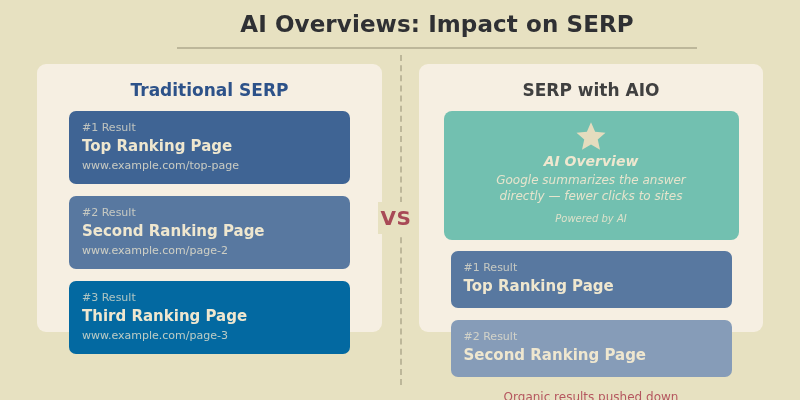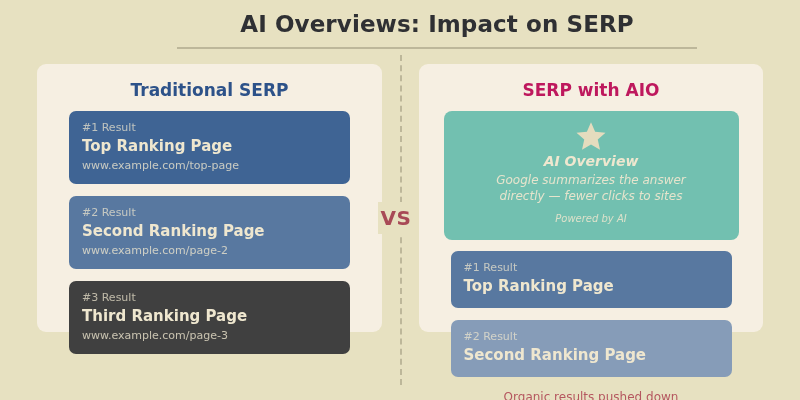--- a/index.html
+++ b/index.html
@@ -170,32 +170,32 @@
       <div class="result-title" style="color: rgb(239, 231, 207);">Top Ranking Page</div>
       <div class="result-url" style="color: rgb(239, 231, 207); opacity: 0.78;">www.example.com/top-page</div>
     </div>
 
     <div class="result-card" style="background: rgb(88, 120, 160);">
       <div class="result-label" style="color: rgb(239, 231, 207); opacity: 0.72;">#2 Result</div>
       <div class="result-title" style="color: rgb(239, 231, 207);">Second Ranking Page</div>
       <div class="result-url" style="color: rgb(239, 231, 207); opacity: 0.78;">www.example.com/page-2</div>
     </div>
 
-    <div class="result-card" style="background: #404040;">
+    <div class="result-card" style="background: #0369a1;">
       <div class="result-label" style="color: rgb(239, 231, 207); opacity: 0.72;">#3 Result</div>
       <div class="result-title" style="color: rgb(239, 231, 207);">Third Ranking Page</div>
       <div class="result-url" style="color: rgb(239, 231, 207); opacity: 0.78;">www.example.com/page-3</div>
     </div>
 
   </div>
 
 </div>
 
 <div class="panel" id="panel-right" style="background: rgb(246, 239, 226);">
-  <div class="panel-heading" style="color: #be185d;">SERP with AIO</div>
+  <div class="panel-heading" style="color: #404040;">SERP with AIO</div>
 
   <div class="cards">
 
     <div id="aio-card" style="background: rgb(114, 192, 176); font-style: italic;">
       <svg id="aio-star" width="30" height="29" viewBox="0 0 24 23">
         <polygon points="12,0 15.3,7.6 23.6,8.4 17.4,13.9 19.2,22 12,17.8 4.8,22 6.6,13.9 0.4,8.4 8.7,7.6" fill="#e5dcbe"></polygon>
       </svg>
       <div id="aio-title" style="color: rgb(239, 231, 207);">AI Overview</div>
       <div class="aio-desc-line" style="color: rgb(239, 231, 207); opacity: 0.93;">Google summarizes the answer</div>
       <div class="aio-desc-line" style="color: rgb(239, 231, 207); opacity: 0.93;">directly — fewer clicks to sites</div>

